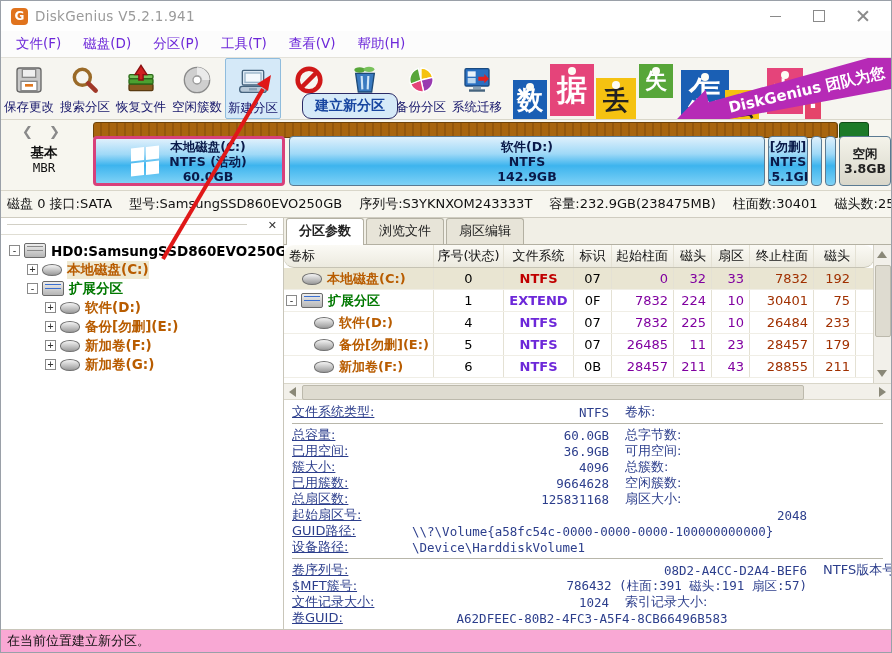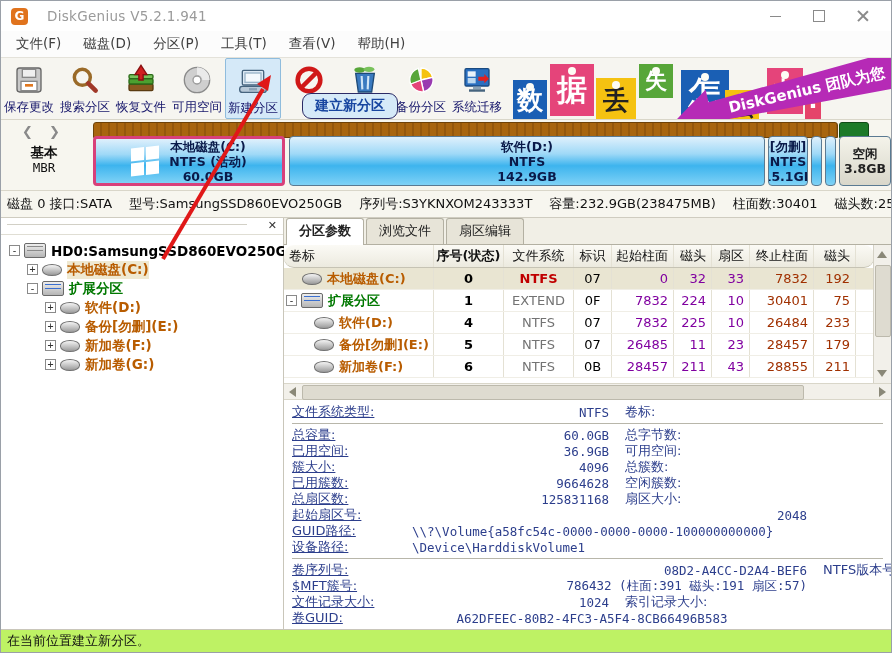--- a/index.html
+++ b/index.html
@@ -3,31 +3,31 @@
 <meta charset="utf-8">
 <style>
   html,body{margin:0;padding:0;background:#cfcfcf;}
   #window{position:relative;width:892px;height:653px;background:#f4f3ec;border:1px solid #9aa0a8;
     box-sizing:border-box;font-family:"DejaVu Sans","Liberation Sans",sans-serif;overflow:hidden;
     -webkit-font-smoothing:none;}
   
   .titlebar{height:30px;background:#ffffff;display:flex;align-items:center;padding:0 6px;}
   .app-logo{width:17px;height:17px;background:#e0731d;border-radius:4px;color:#fff;font-weight:bold;
     font-size:12px;display:flex;align-items:center;justify-content:center;margin:0 7px 0 4px;}
-  .title-text{color:#9a9a9a;font-size:13.5px;letter-spacing:.3px;margin-left:12px;}
+  .title-text{color:#9a9a9a;font-size:13.5px;letter-spacing:.3px;}
   .win-controls{margin-left:auto;display:flex;}
   .winbtn{width:44px;height:26px;display:flex;align-items:center;justify-content:center;}
   .glyph-min{width:11px;border-bottom:1.5px solid #8a8a8a;}
   .glyph-max{width:10px;height:10px;border:1.5px solid #8a8a8a;}
   .glyph-close{position:relative;width:12px;height:12px;}
   .glyph-close:before,.glyph-close:after{content:"";position:absolute;left:5px;top:-1px;width:1.6px;height:14px;background:#8a8a8a;}
   .glyph-close:before{transform:rotate(45deg);} .glyph-close:after{transform:rotate(-45deg);}
   
   .menubar{height:26px;background:#fcfcfc;display:flex;align-items:center;padding-left:4px;
-    font-size:13.5px;color:#404040;border-bottom:1px solid #e4e2da;}
+    font-size:13.5px;color:#6d28d9;border-bottom:1px solid #e4e2da;}
   .menu-item{padding:3px 11px;}
   
   .toolbar{position:relative;height:61px;background:#f6f5f0;border-bottom:1px solid #d9d6c9;display:flex;align-items:stretch;}
   .tbtn{width:56px;display:flex;flex-direction:column;align-items:center;justify-content:flex-start;padding-top:4px;}
   .tbtn .ticon{width:36px;height:36px;display:flex;align-items:center;justify-content:center;}
   .tbtn .tlabel{font-size:12.5px;color:#15156a;margin-top:1px;white-space:nowrap;}
   .tbtn.hl{background:#d5e9f8;border:1px solid #8fbcdd;border-radius:2px;box-sizing:border-box;}
   
   .banner{position:relative;flex:1;overflow:hidden;}
   .tiles{position:absolute;left:8px;top:6px;display:flex;align-items:flex-start;}
@@ -96,43 +96,43 @@
   .vscroll{position:absolute;right:0;top:0;bottom:0;width:17px;background:#f2f0ea;border-left:1px solid #d5d2c6;}
   .vscroll .up,.vscroll .dn{position:absolute;left:3px;width:0;height:0;border-left:5px solid transparent;border-right:5px solid transparent;}
   .vscroll .up{top:6px;border-bottom:7px solid #8a8878;}
   .vscroll .dn{bottom:6px;border-top:7px solid #8a8878;}
   .vscroll .thumb{position:absolute;left:1px;top:20px;width:14px;height:70px;background:#dedbd0;border:1px solid #bcb9ac;border-radius:2px;}
   .grid{position:absolute;left:0;top:0;right:17px;bottom:0;overflow:hidden;font-size:13px;}
   .trow{display:flex;height:21px;align-items:center;border-bottom:1px solid #f0eee6;}
   .trow.hdr{background:linear-gradient(#fbfaf5,#eceadf);border-bottom:1px solid #c6c3b4;color:#111;height:22px;border-radius:10px;}
   .trow.selrow{background:#e9e5d2;}
   .cell{box-sizing:border-box;padding:0 5px;white-space:nowrap;overflow:hidden;border-right:1px solid #e4e1d4;height:100%;display:flex;align-items:center;}
-  .c0{width:150px;} .c1{width:70px;justify-content:center;font-weight:bold;} .c2{width:70px;justify-content:center;}
+  .c0{width:150px;} .c1{width:70px;justify-content:center;} .c2{width:70px;justify-content:center;}
   .c3{width:38px;justify-content:center;} .c4{width:62px;justify-content:flex-end;}
   .c5{width:38px;justify-content:flex-end;} .c6{width:38px;justify-content:flex-end;}
   .c7{width:64px;justify-content:flex-end;} .c8{width:42px;justify-content:flex-end;}
   .vol-label{font-weight:bold;color:#b85c00;display:flex;align-items:center;}
   .vol-label.green{color:#007800;}
-  .fs-red{color:#c00000;font-weight:bold;} .fs-dark{color:#737373;font-weight:normal;}
+  .fs-red{color:#c00000;font-weight:bold;} .fs-dark{color:#6d28d9;font-weight:bold;}
   .num-p{color:#8000a0;} .num-r{color:#a03000;}
   .hscroll{position:relative;height:16px;background:#f2f0ea;border-bottom:1px solid #d9d6c9;}
   .hscroll .lt,.hscroll .rt{position:absolute;top:3px;width:0;height:0;border-top:5px solid transparent;border-bottom:5px solid transparent;}
   .hscroll .lt{left:5px;border-right:7px solid #8a8878;}
   .hscroll .rt{right:5px;border-left:7px solid #8a8878;}
   .hscroll .thumb{position:absolute;left:18px;top:1px;height:13px;width:500px;background:#dedbd0;border:1px solid #bcb9ac;border-radius:2px;}
   
   .details{padding:4px 0 0 0;color:#2c3e8c;font-size:13px;}
   .drow{display:flex;height:16px;align-items:center;padding:0 8px;white-space:nowrap;}
   .dlabel{width:225px;flex:none;text-decoration:underline;}
   .dval{width:92px;flex:none;text-align:right;font-family:"DejaVu Sans Mono","Liberation Mono",monospace;font-size:12.5px;}
   .dval.mid{width:290px;} .dval.wide{width:360px;text-align:center;}
   .dlabel2{margin-left:16px;}
   .dsep{border-top:1px solid #b8b6aa;margin:3px 8px 3px 8px;}
   
-  .statusbar{position:absolute;left:0;right:0;bottom:0;height:22px;background:#bef264;border-top:1px solid #c9c6ba;
+  .statusbar{position:absolute;left:0;right:0;bottom:0;height:22px;background:#f9a8d4;border-top:1px solid #c9c6ba;
     display:flex;align-items:center;padding-left:6px;font-size:13px;color:#111;}
   .overlay{position:absolute;inset:0;pointer-events:none;z-index:90;}
 </style>
 </head>
 <body>
 
 <div id="window">
 
   <div class="titlebar">
     <div class="app-logo">G</div>
@@ -192,21 +192,21 @@
       <span class="tlabel">恢复文件</span>
     </div>
     <div class="tbtn">
       <span class="ticon">
         <svg width="32" height="32" viewBox="0 0 24 24">
             <circle cx="12" cy="12" r="9.5" fill="#cfcfcf" stroke="#8a8a8a"></circle>
             <path d="M12 2.5 A9.5 9.5 0 0 1 21.5 12 L16 12 A4 4 0 0 0 12 8 Z" fill="#eaeaea"></path>
             <circle cx="12" cy="12" r="3" fill="#fff" stroke="#9a9a9a"></circle>
           </svg>
       </span>
-      <span class="tlabel">可用空间</span>
+      <span class="tlabel">空闲簇数</span>
     </div>
     <div class="tbtn hl">
       <span class="ticon">
         <svg width="32" height="32" viewBox="0 0 24 24">
             <rect x="4" y="4" width="16" height="11" rx="1" fill="#dce9f4" stroke="#46647e"></rect>
             <rect x="6" y="6" width="12" height="7" fill="#f4f9fd" stroke="#9ab4c8"></rect>
             <rect x="2" y="16" width="20" height="4.5" rx="2" fill="#b8c9d8" stroke="#46647e"></rect>
             <rect x="9" y="17.3" width="6" height="1.8" fill="#8aa2b6"></rect>
           </svg>
       </span>

